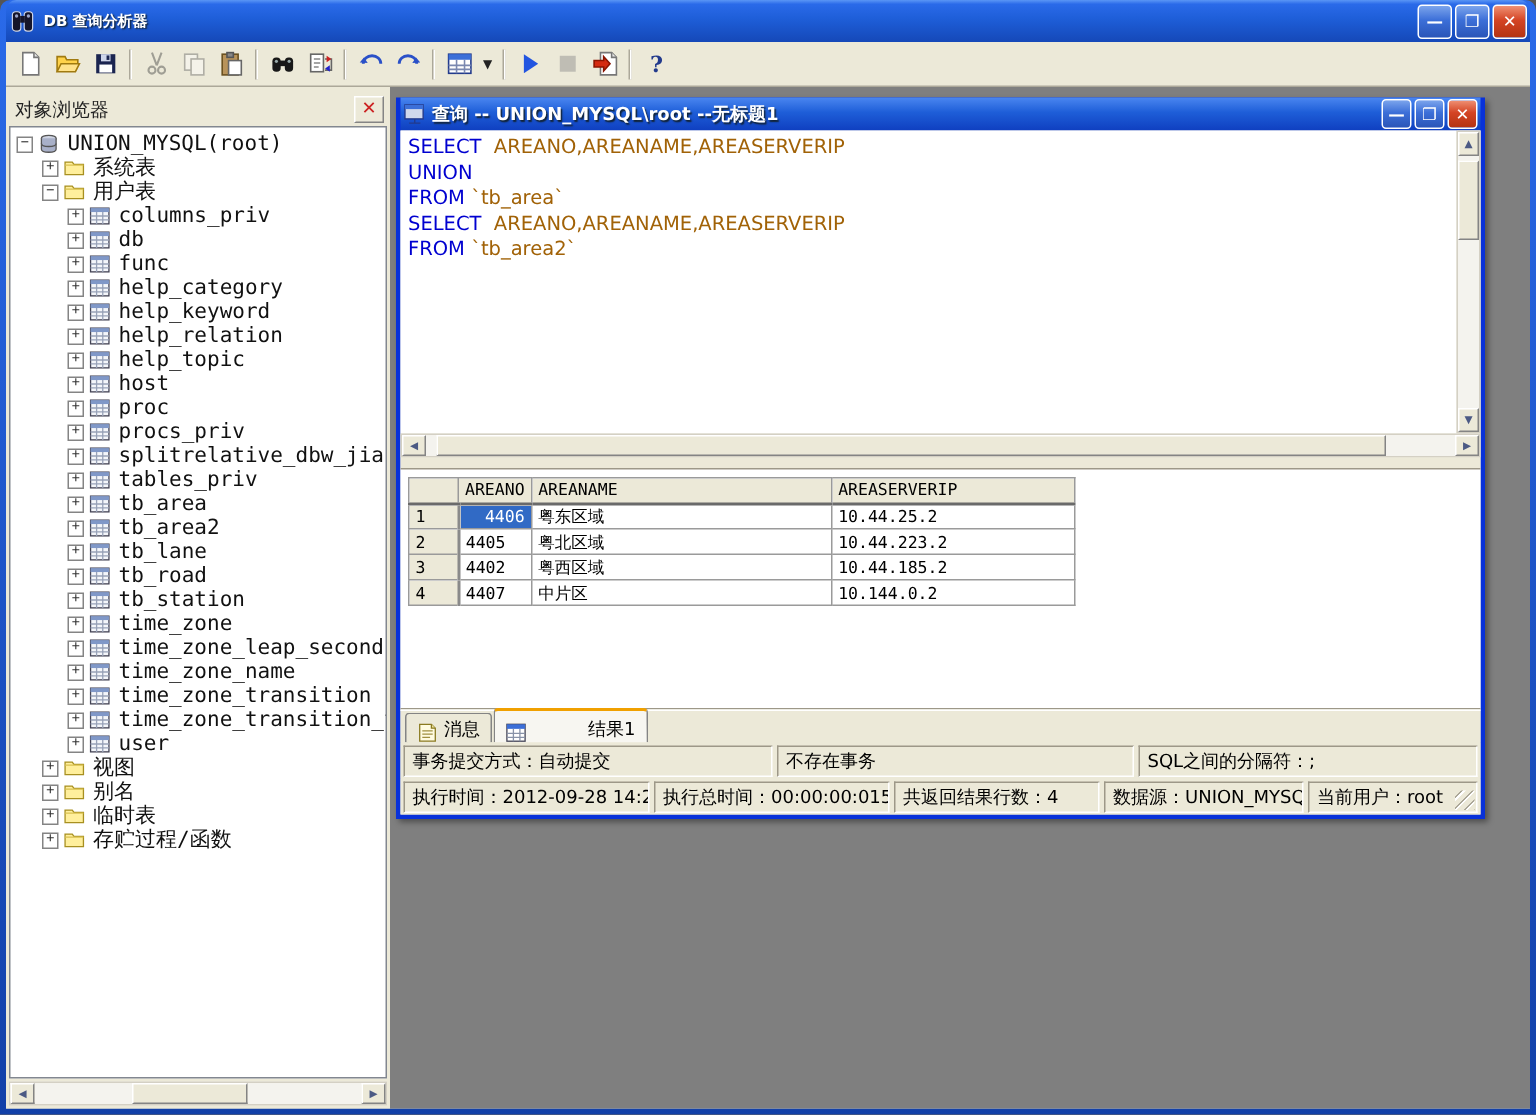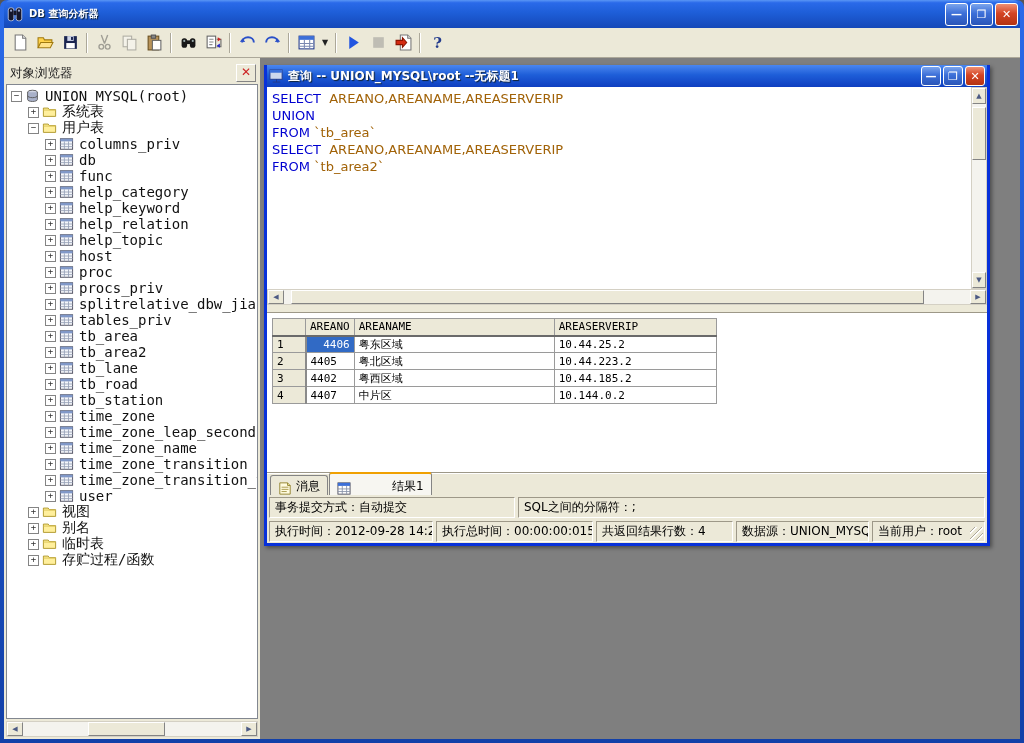--- a/index.html
+++ b/index.html
@@ -623,20 +623,21 @@
                       <rect x="1" y="1" width="14" height="13" fill="#fff" stroke="#445"></rect>
                       <rect x="1" y="1" width="14" height="3.5" fill="#3c6fd8"></rect>
                       <path d="M1 8h14M1 11h14M6 4.5v9.5M11 4.5v9.5" stroke="#8892a8"></path>
                     </svg>
                 </span>
                 <span>结果1</span>
               </span>
             </div>
             <div class="statusrow">
               <span class="spanel" style="width:246px;">事务提交方式：自动提交</span>
+              <span class="spanel" style="width:238px;">不存在事务</span>
               <span class="spanel" style="flex:1;">SQL之间的分隔符：;</span>
             </div>
             <div class="statusrow">
               <span class="spanel" style="width:164px;">执行时间：2012-09-28 14:26</span>
               <span class="spanel" style="width:157px;">执行总时间：00:00:00:015</span>
               <span class="spanel" style="width:137px;">共返回结果行数：4</span>
               <span class="spanel" style="width:133px;">数据源：UNION_MYSQL</span>
               <span class="spanel" style="flex:1;"><span>当前用户：root</span>
                 <span class="grip"></span>
               </span>

